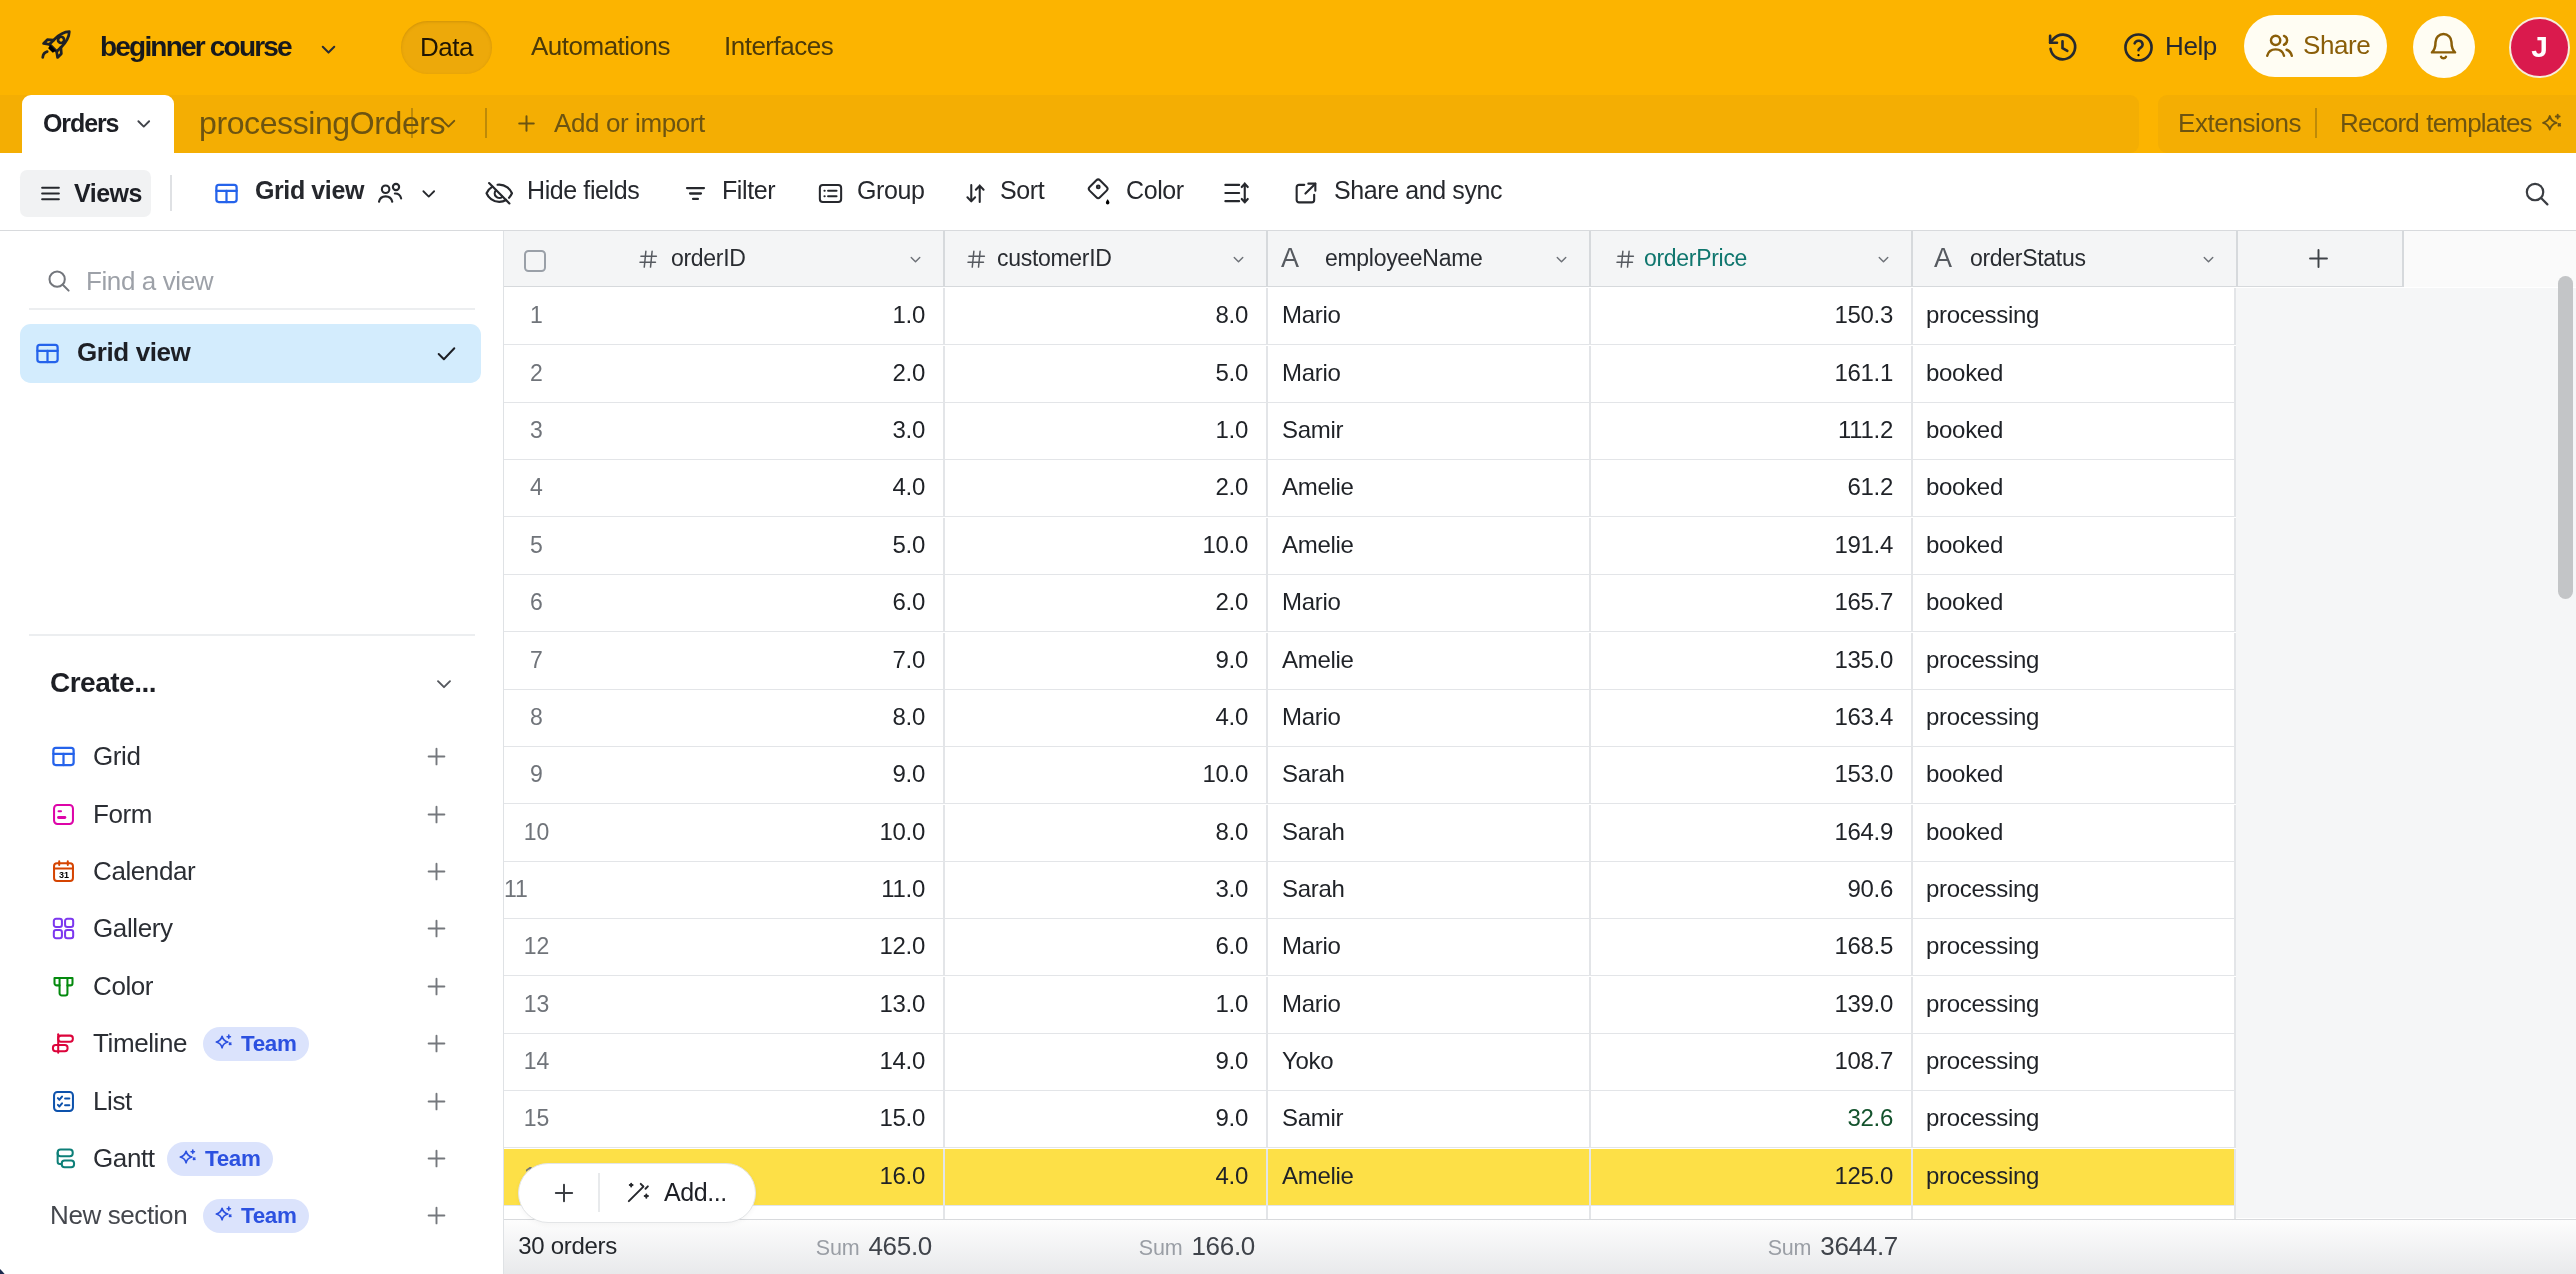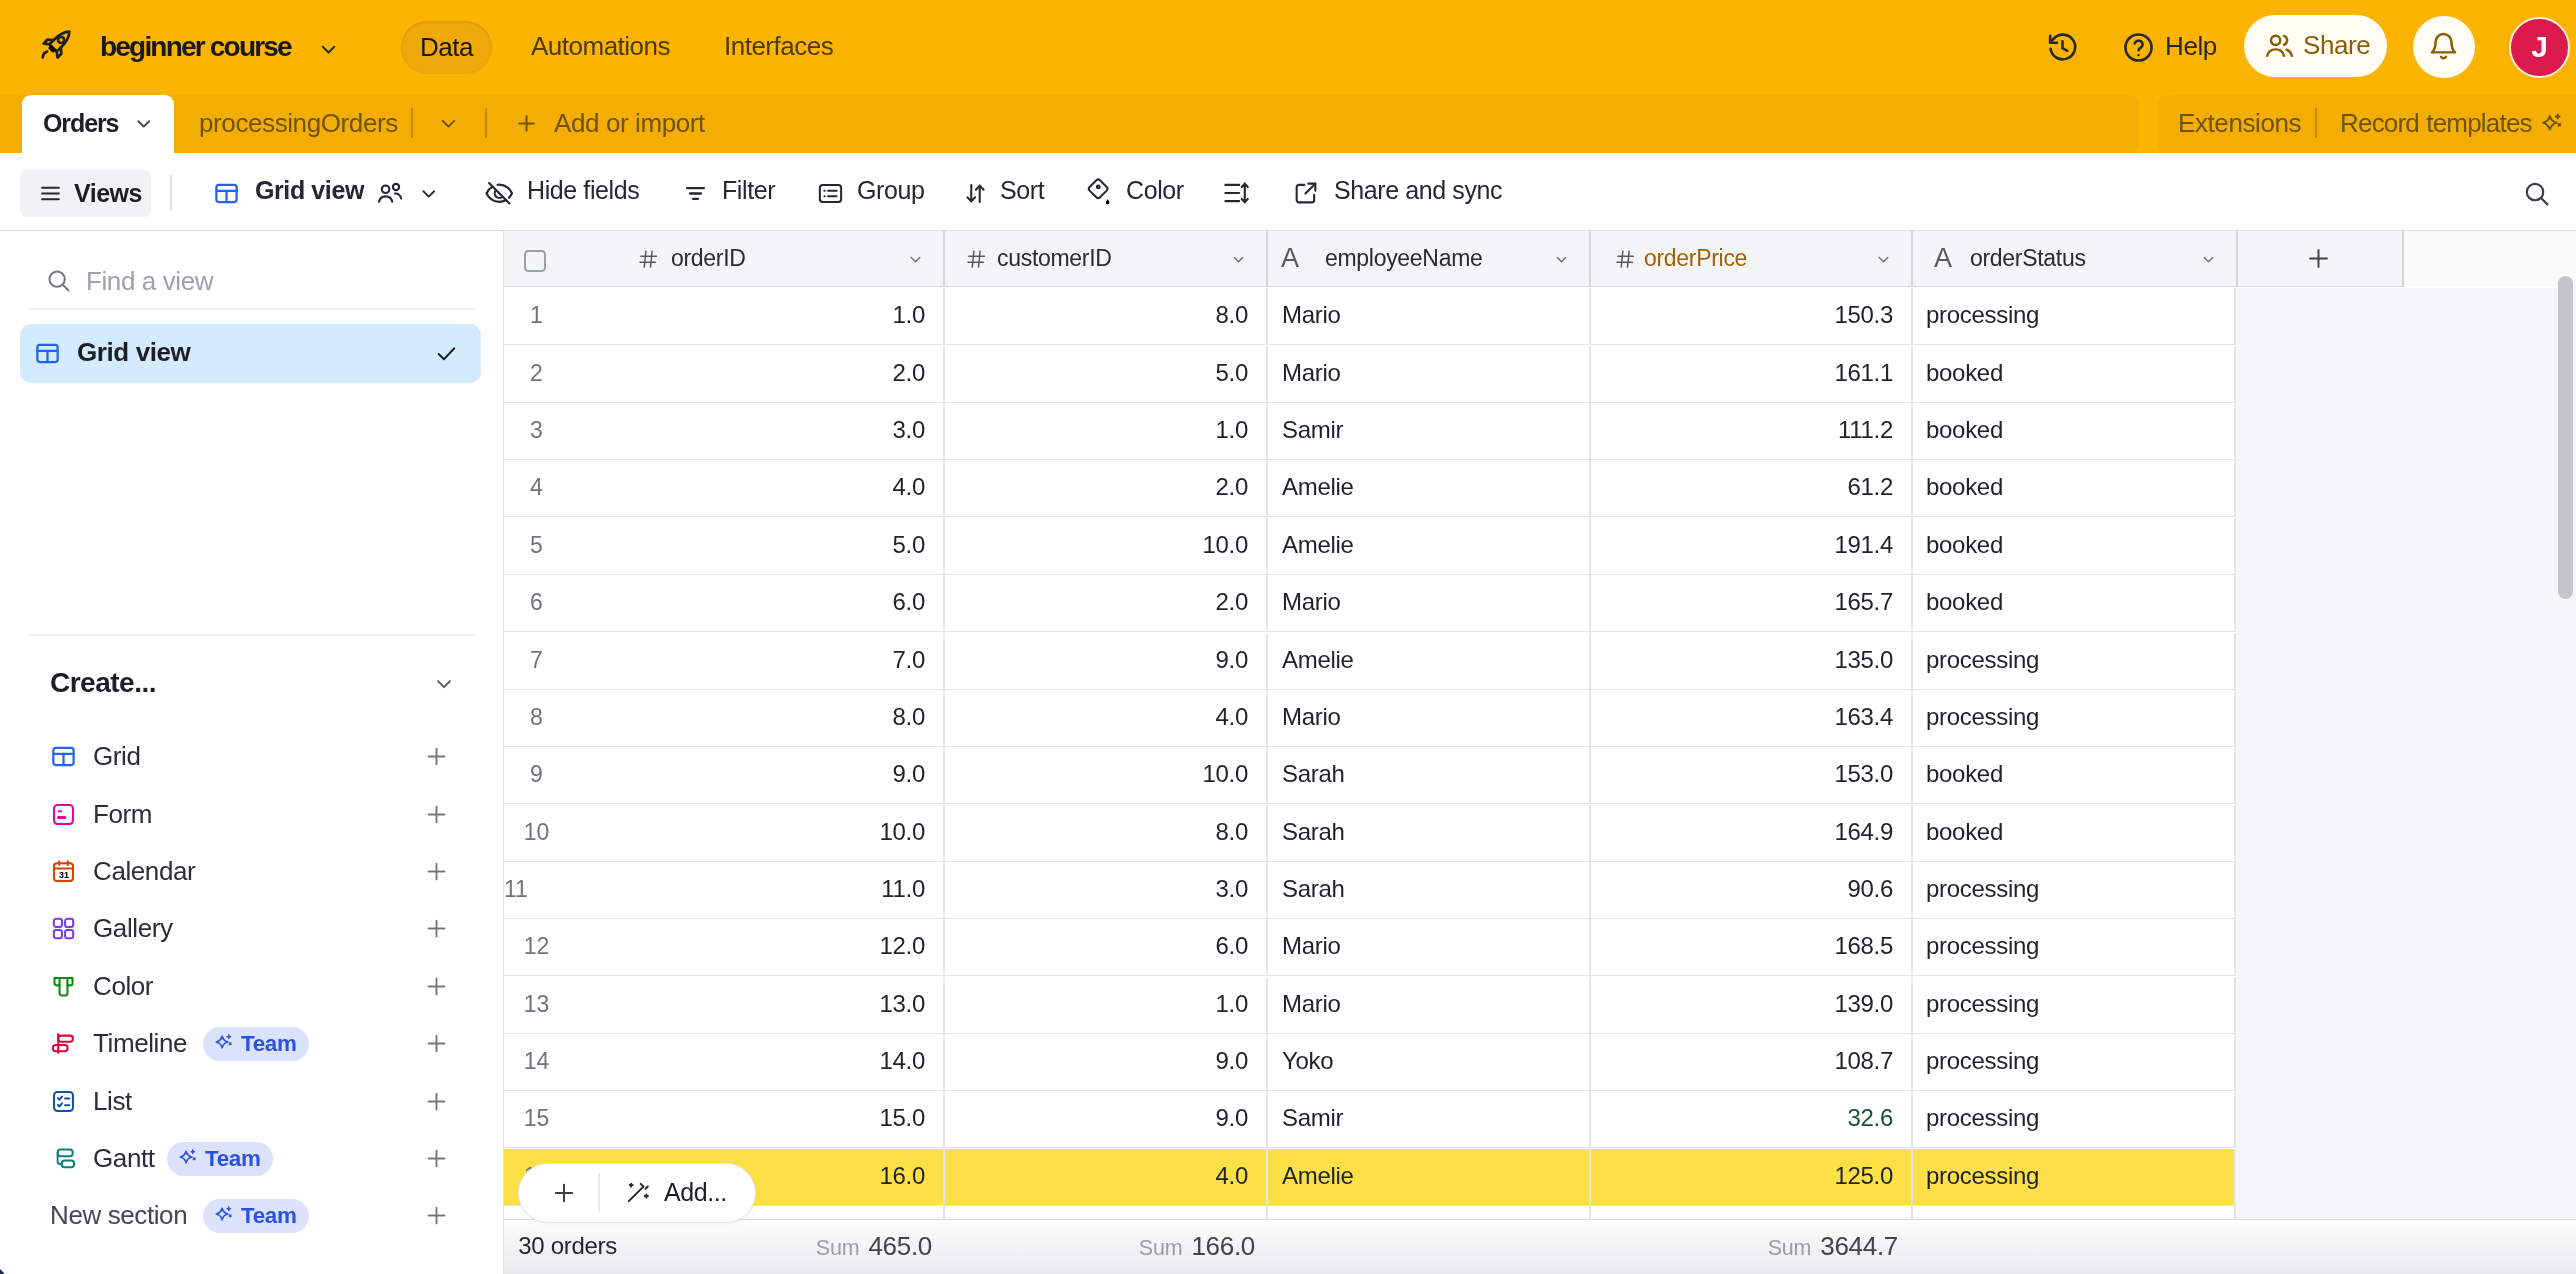--- a/index.html
+++ b/index.html
@@ -46,21 +46,21 @@
     <div class="" style="position:absolute;left:2413px;top:16px;width:62px;height:62px;background:#fffdf3;border-radius:50%">
       <div class="" style="position:absolute;left:14.3px;top:13.4px;"><svg style="" width="33" height="33" viewBox="0 0 24 24" fill="none" stroke="#8a5e08" stroke-width="1.80" stroke-linecap="round" stroke-linejoin="round">
           <path d="M6.2 9.5a5.8 5.8 0 0 1 11.6 0c0 5.2 1.8 6.8 2.6 7.5H3.6c.8-.7 2.6-2.3 2.6-7.5z"></path>
           <path d="M10.2 20.2a2 2 0 0 0 3.6 0"></path>
         </svg></div>
     </div>
     <div class="" style="position:absolute;left:2509px;top:17px;width:61px;height:61px;background:#da1a4d;border:2.7px solid #f6edda;border-radius:50%;text-align:center;line-height:56px;font-size:30px;font-weight:700;color:#fff">J</div>
   </div>
 <div class="" style="position:absolute;left:0px;top:95px;width:2576px;height:58px;background:#fcb400;z-index:4">
     <div class="" style="position:absolute;left:0px;top:0px;width:2139px;height:58px;background:#f4ae03;border-radius:0 9px 9px 0">
-      <div class="tt" style="left:199px;top:0;height:58px;line-height:56px;font-size:26px;color:#6d5411;letter-spacing:-0.4px">processingOrders</div>
+      <div class="tt" style="left:199px;top:0;height:58px;line-height:56px;font-size:32px;color:#6d5411;letter-spacing:-0.4px">processingOrders</div>
       <div class="" style="position:absolute;left:411px;top:13.4px;width:1.8px;height:30px;background:rgba(109,84,17,0.4)"></div>
       <div class="" style="position:absolute;left:437px;top:17px;"><svg style="" width="23" height="23" viewBox="0 0 24 24" fill="none" stroke="#6d5411" stroke-width="2.00" stroke-linecap="round" stroke-linejoin="round">
           <path d="M6 9.2l6 6 6-6"></path>
         </svg></div>
       <div class="" style="position:absolute;left:485px;top:13.4px;width:1.8px;height:30px;background:rgba(109,84,17,0.4)"></div>
       <div class="" style="position:absolute;left:514px;top:16px;"><svg style="" width="25" height="25" viewBox="0 0 24 24" fill="none" stroke="#6d5411" stroke-width="1.90" stroke-linecap="round" stroke-linejoin="round">
           <path d="M12 5v14M5 12h14"></path>
         </svg></div>
       <div class="tt" style="left:554px;top:0;height:58px;line-height:56px;font-size:26px;color:#6d5411;letter-spacing:-0.4px">Add or import</div>
     </div>
@@ -316,21 +316,21 @@
         <path d="M6 9.2l6 6 6-6"></path>
       </svg></div>
     <div class="tt" style="left:777px;top:0;height:56px;line-height:54px;font-size:27px;color:#565a60">A</div>
     <div class="tt" style="left:821px;top:0;height:56px;line-height:54px;font-size:23px;color:#292c31;letter-spacing:-0.3px">employeeName</div>
     <div class="" style="position:absolute;left:1049px;top:20px;"><svg style="" width="17" height="17" viewBox="0 0 24 24" fill="none" stroke="#6d7177" stroke-width="2.00" stroke-linecap="round" stroke-linejoin="round">
         <path d="M6 9.2l6 6 6-6"></path>
       </svg></div>
     <div class="" style="position:absolute;left:1110px;top:17px;"><svg style="" width="22.4" height="22.4" viewBox="0 0 24 24" fill="none" stroke="#565a60" stroke-width="1.60" stroke-linecap="round" stroke-linejoin="round">
         <path d="M9.5 3.5L7.8 20.5M16.2 3.5L14.5 20.5M4.2 8.8h16.6M3.2 15.2h16.6"></path>
       </svg></div>
-    <div class="tt" style="left:1140px;top:0;height:56px;line-height:54px;font-size:23px;color:#a16207;letter-spacing:-0.3px">orderPrice</div>
+    <div class="tt" style="left:1140px;top:0;height:56px;line-height:54px;font-size:23px;color:#0f766e;letter-spacing:-0.3px">orderPrice</div>
     <div class="" style="position:absolute;left:1371px;top:20px;"><svg style="" width="17" height="17" viewBox="0 0 24 24" fill="none" stroke="#6d7177" stroke-width="2.00" stroke-linecap="round" stroke-linejoin="round">
         <path d="M6 9.2l6 6 6-6"></path>
       </svg></div>
     <div class="tt" style="left:1430px;top:0;height:56px;line-height:54px;font-size:27px;color:#565a60">A</div>
     <div class="tt" style="left:1466px;top:0;height:56px;line-height:54px;font-size:23px;color:#292c31;letter-spacing:-0.3px">orderStatus</div>
     <div class="" style="position:absolute;left:1696px;top:20px;"><svg style="" width="17" height="17" viewBox="0 0 24 24" fill="none" stroke="#6d7177" stroke-width="2.00" stroke-linecap="round" stroke-linejoin="round">
         <path d="M6 9.2l6 6 6-6"></path>
       </svg></div>
     <div class="" style="position:absolute;left:1800px;top:13.4px;"><svg style="" width="29" height="29" viewBox="0 0 24 24" fill="none" stroke="#3f4348" stroke-width="1.60" stroke-linecap="round" stroke-linejoin="round">
         <path d="M12 5v14M5 12h14"></path>

